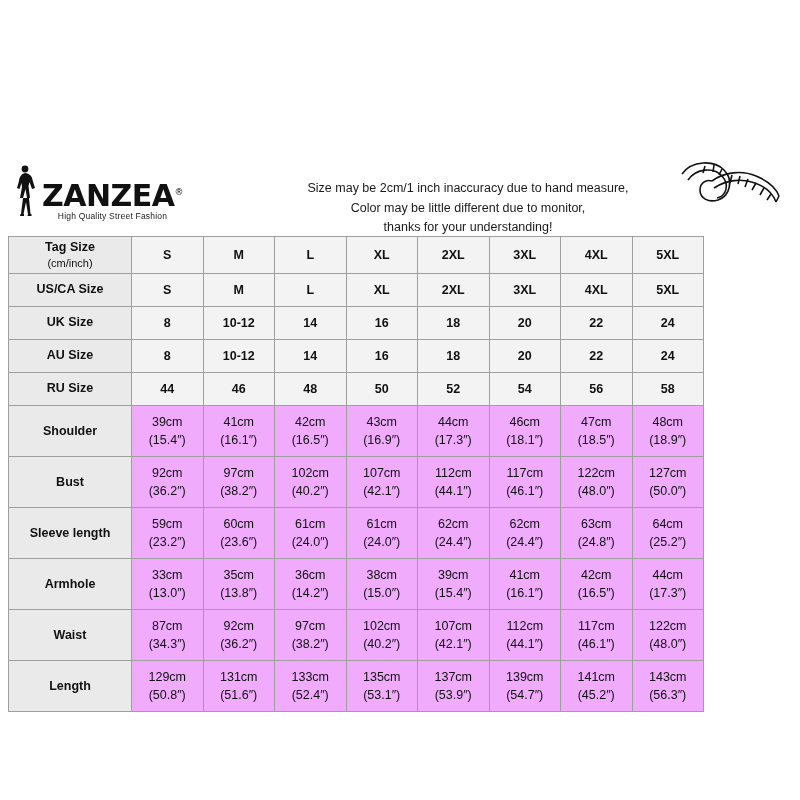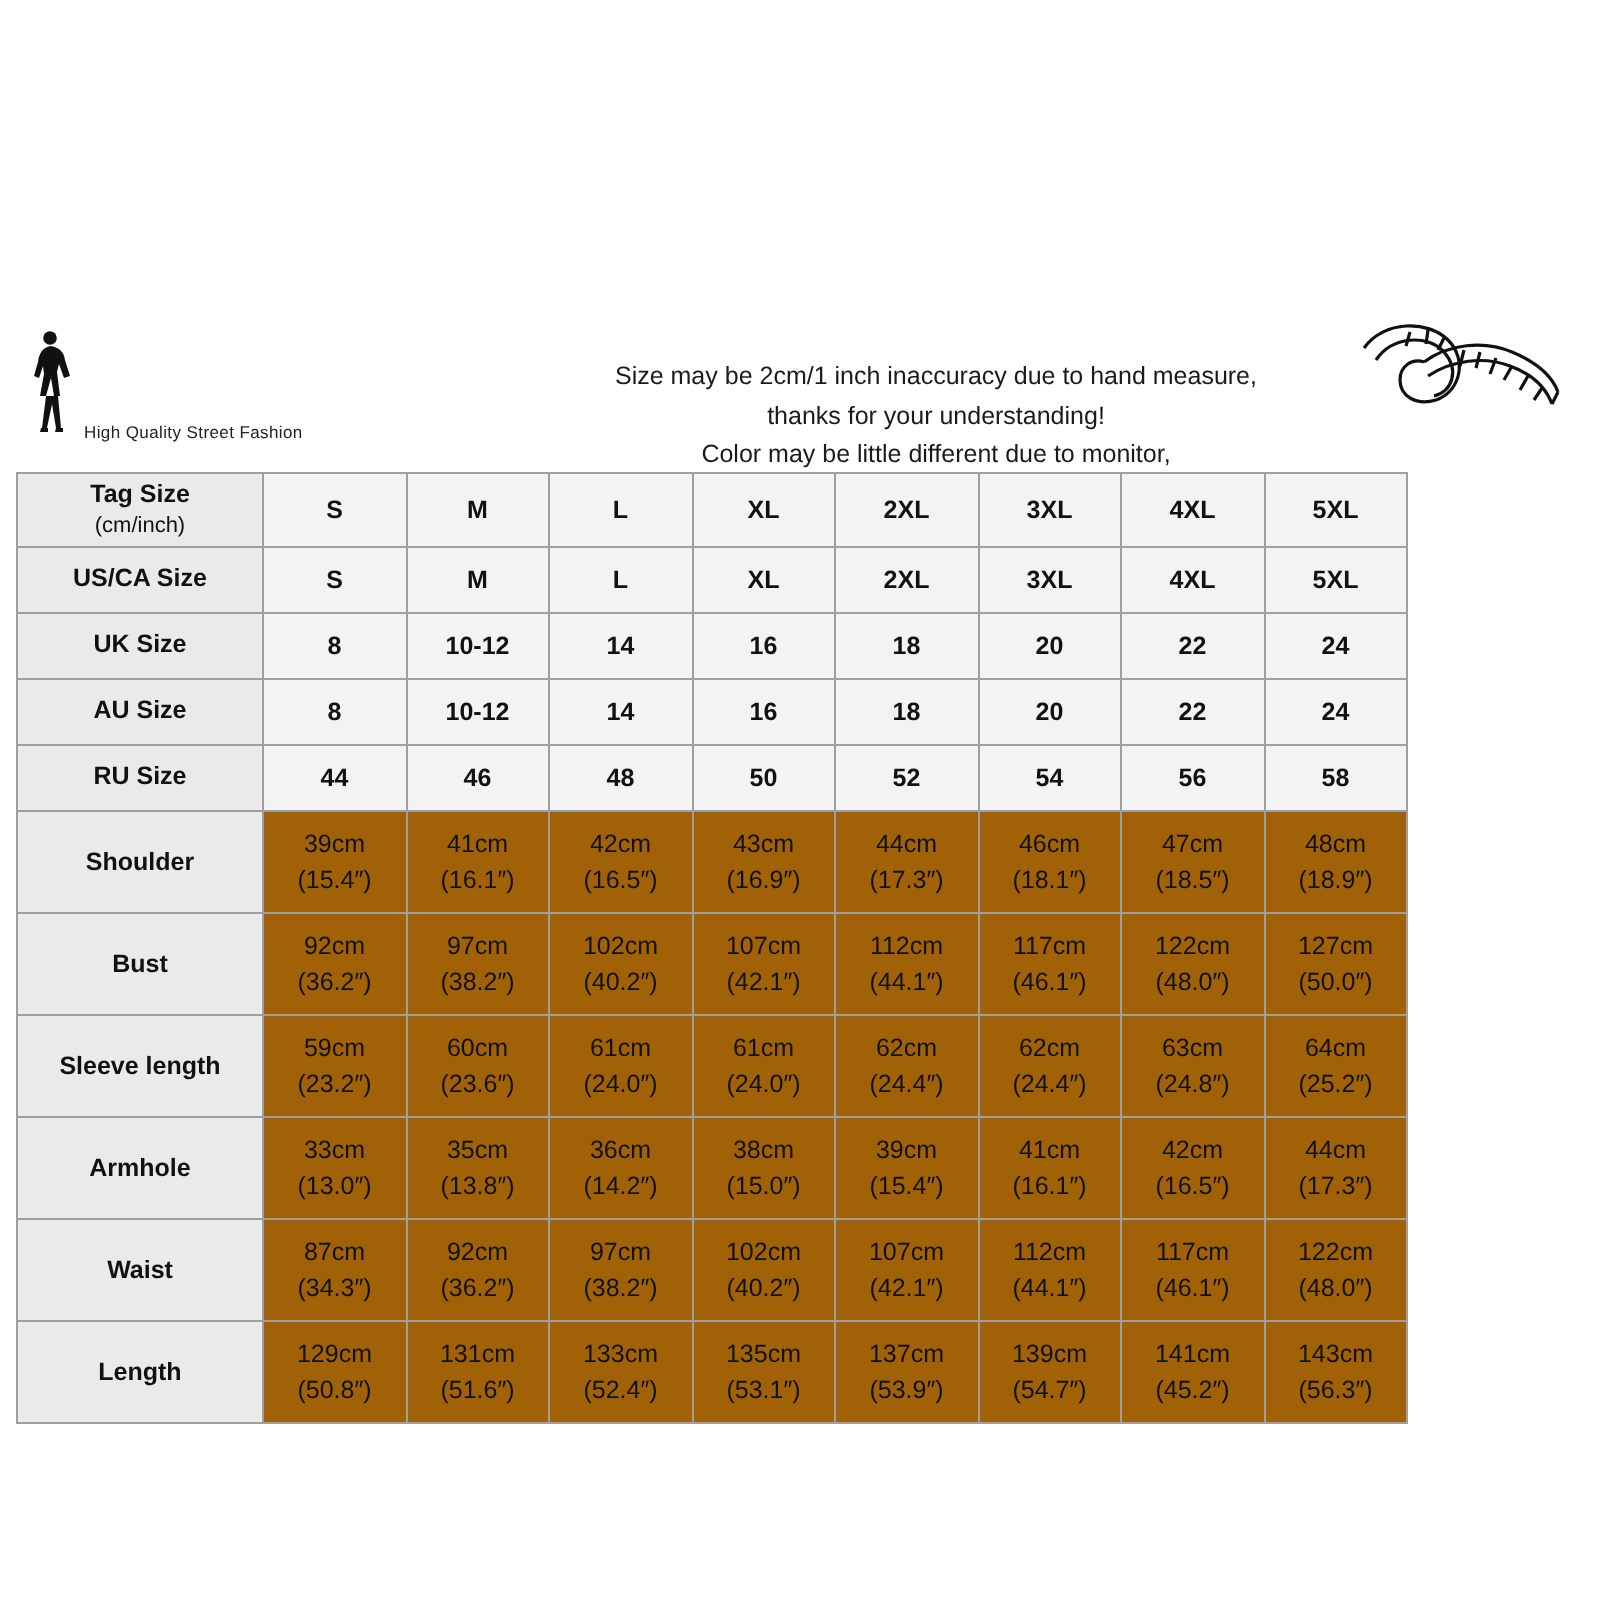--- a/index.html
+++ b/index.html
@@ -110,21 +110,21 @@
     height: 28px;
     padding: 2px;
   }
   tr.simple td.val {
     font-weight: bold;
     background: #f3f3f3;
   }
   tr.dual td {
     height: 44px;
     padding: 3px 2px;
-    background: #a16207;
+    background: #f0abfc;
     line-height: 1.45;
   }
   tr.dual td.label {
     background: #eaeaea;
   }
   .cm {
     display: block;
     font-size: 12.5px;
   }
   .inch {
@@ -151,28 +151,29 @@
             <g fill="#111111">
               <circle cx="11" cy="5" r="3.4"></circle>
               <path d="M11 9 C7 10 5.5 13 5 17 L3 24 L5.5 25 L7.5 19 L8 23 L6 34 L9 34 L11.5 25 L13 34 L16 34 L14.5 22 L15.5 18 L18 25 L21 24 L18.5 16 C18 12 15.5 9.6 11 9 Z"></path>
               <path d="M9 34 L7 50 L9.5 50 L12 38 L14 50 L16.5 50 L15 34 Z"></path>
               <path d="M6.5 50 L10 50 L10 52 L6 52 Z"></path>
               <path d="M14 50 L17.5 50 L17.5 52 L13.5 52 Z"></path>
             </g>
           </svg>
         </div>
         <div class="brand-text">
+          <div class="brand-name"><span>ZANZEA</span><span class="brand-reg">®</span></div>
           <div class="brand-tag">High Quality Street Fashion</div>
         </div>
       </div>
 
       <div class="header-note">
         <div>Size may be 2cm/1 inch inaccuracy due to hand measure,</div>
+        <div>Color may be little different due to monitor,</div>
         <div>thanks for your understanding!</div>
-        <div>Color may be little different due to monitor,</div>
       </div>
 
       <div class="tape">
         <svg viewBox="0 0 130 74" width="130" height="74" aria-hidden="true">
           <g fill="none" stroke="#111111" stroke-width="1.6">
             <path d="M30 20 C40 6 62 6 72 16 C82 26 78 42 66 46 C56 49 48 44 48 36 C48 29 54 25 60 27"></path>
             <path d="M36 26 C44 14 62 13 70 22 C78 31 74 42 65 44"></path>
             <path d="M60 27 C72 18 90 16 104 22 C116 27 124 34 127 42"></path>
             <path d="M62 34 C74 26 90 24 103 29 C114 33 121 40 124 48"></path>
             <path d="M124 48 L127 42"></path>

